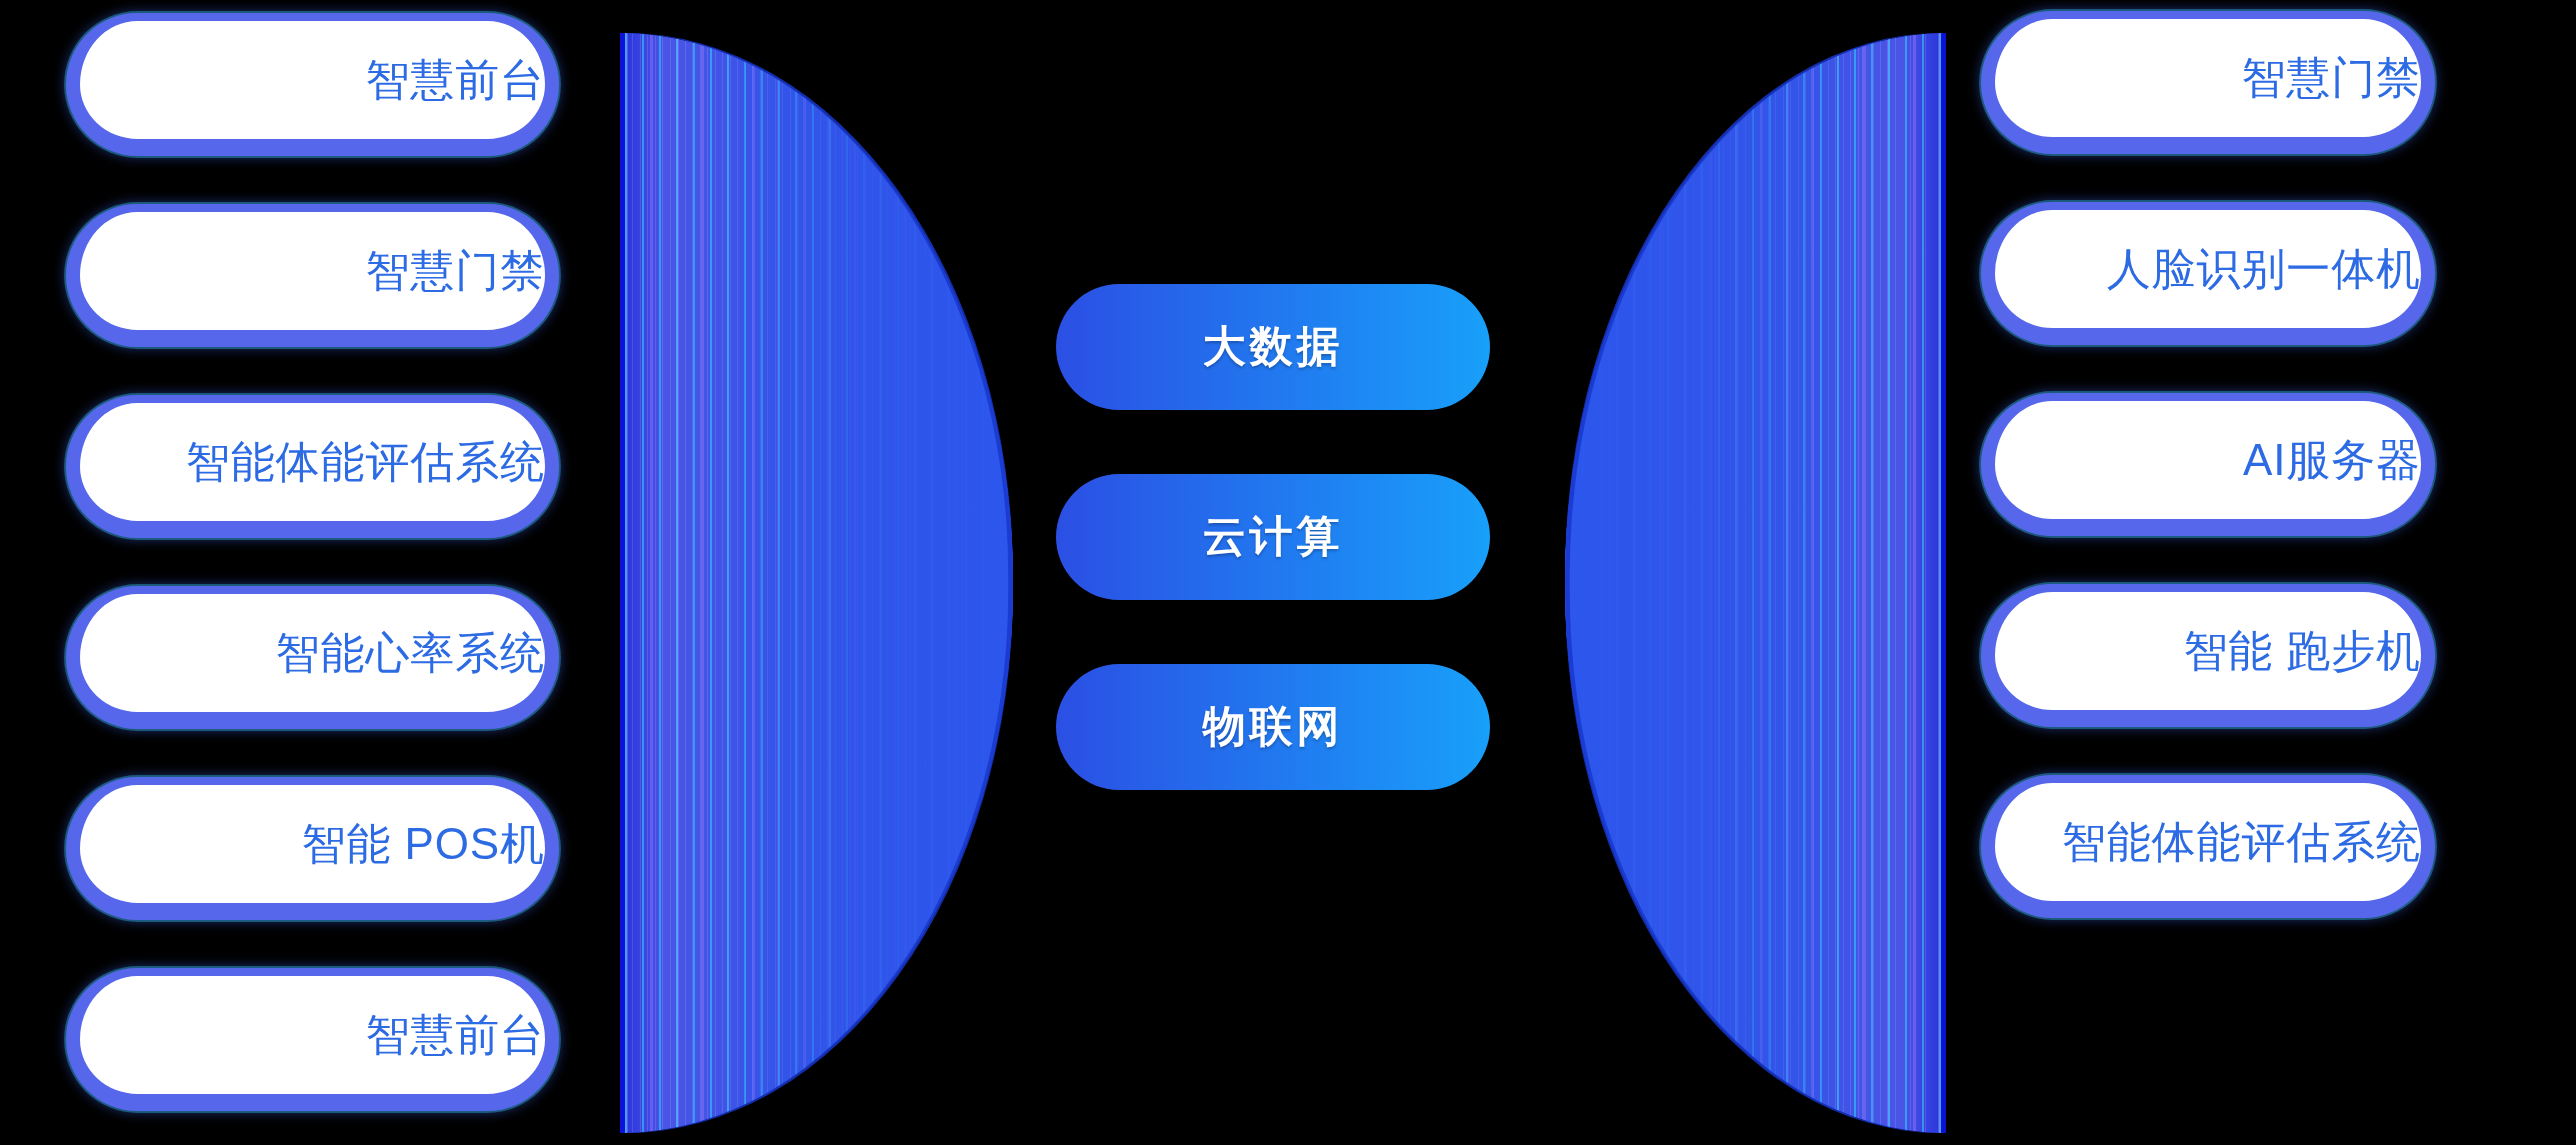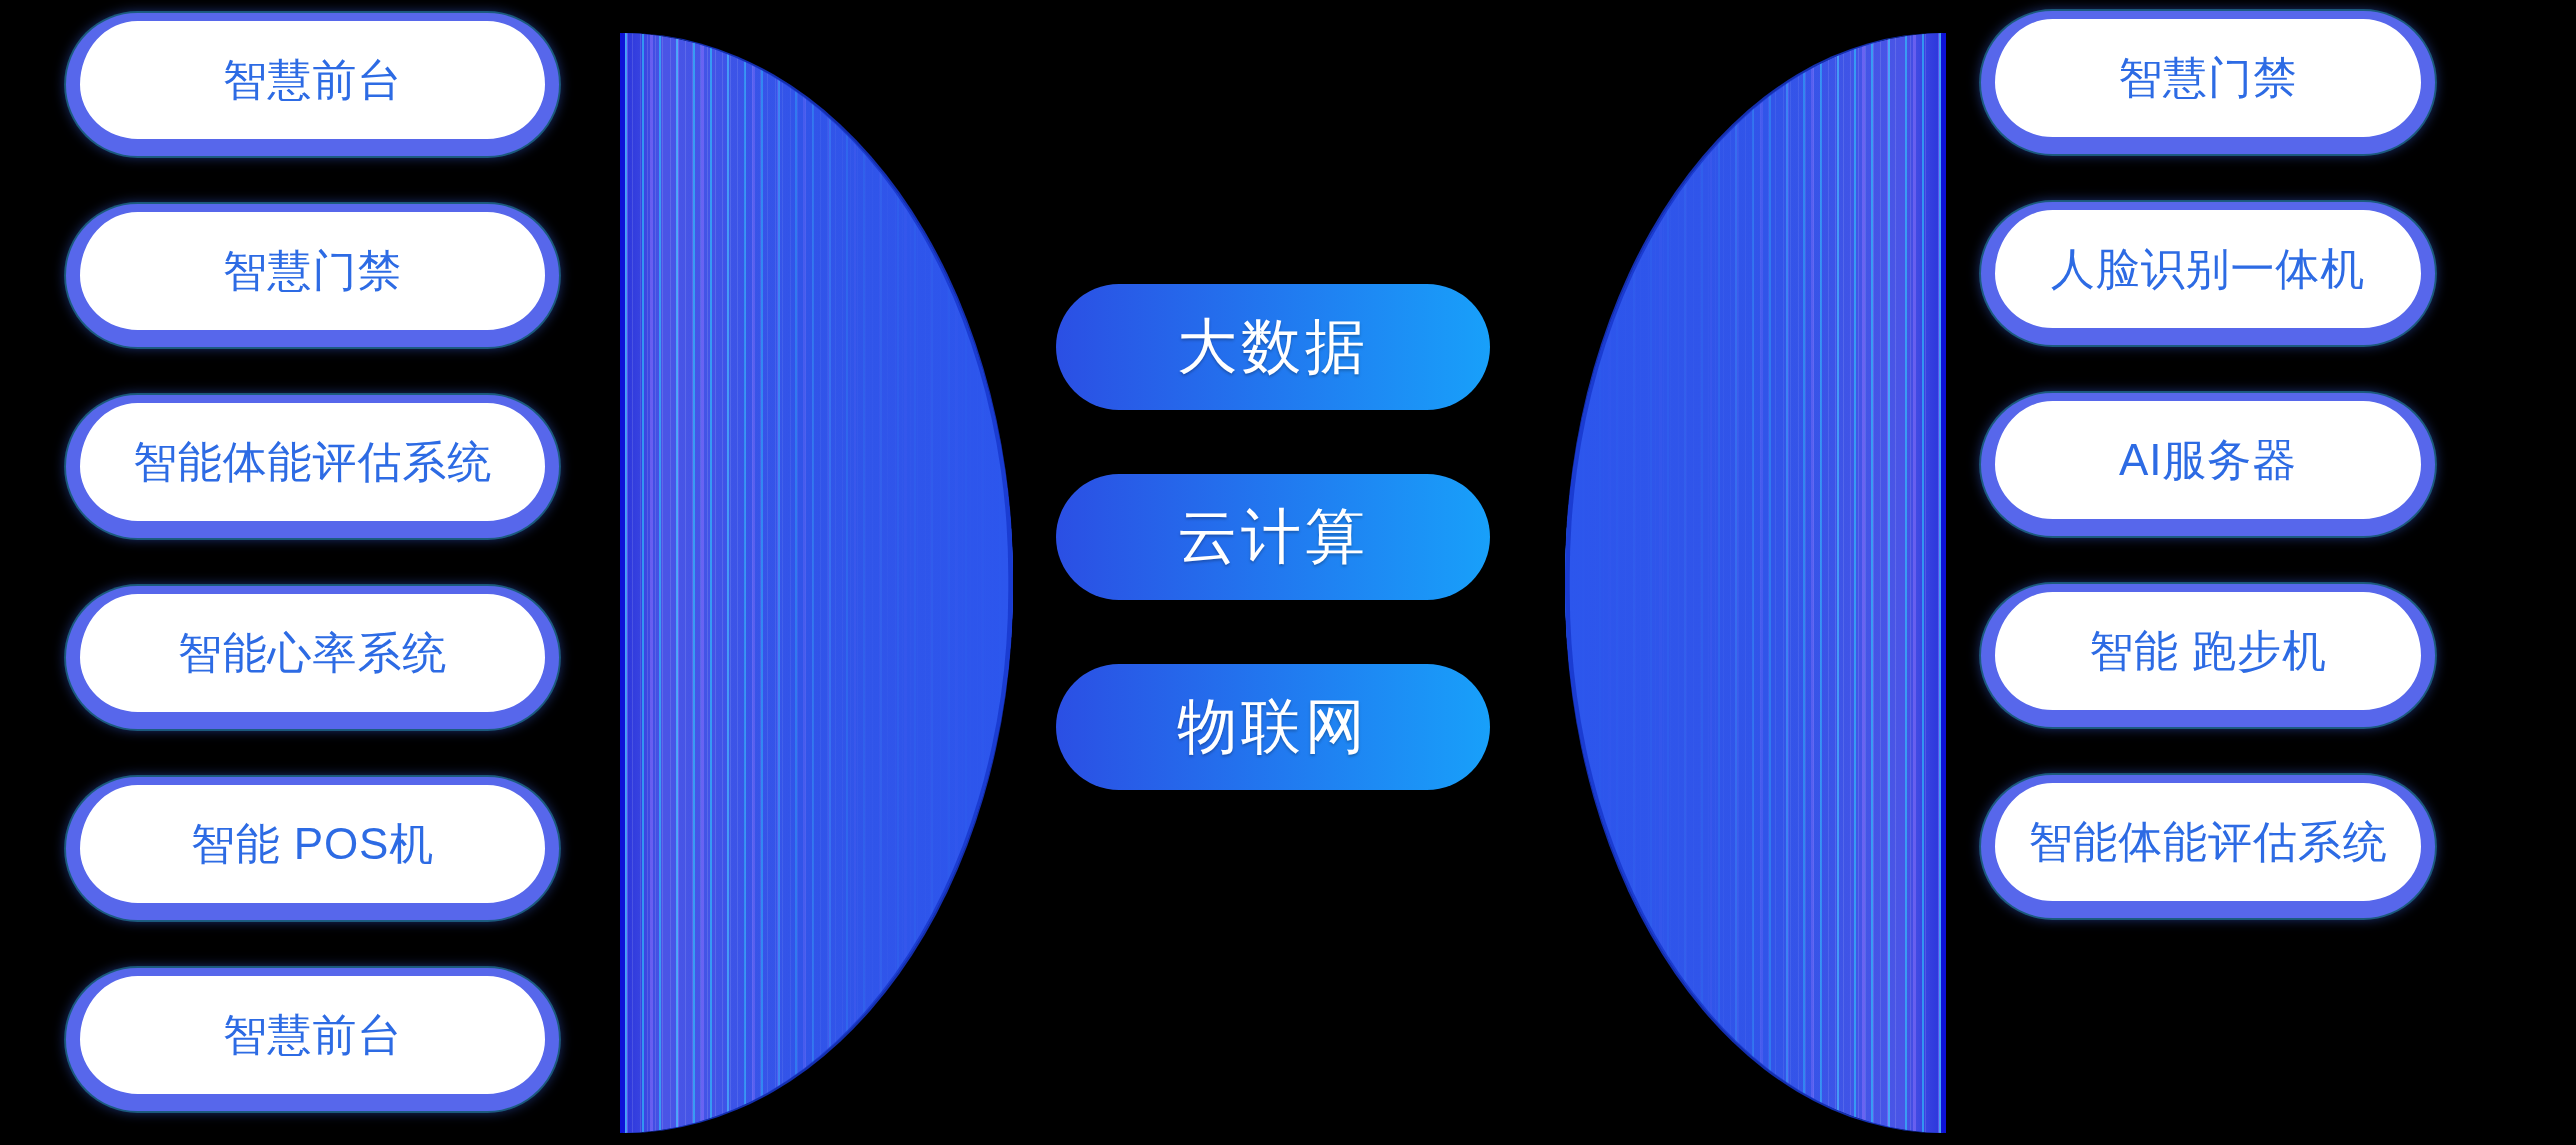--- a/index.html
+++ b/index.html
@@ -68,21 +68,21 @@
     border-radius: 939px;
     background: var(--side-pill-fill, #FFFFFF);
     border-style: solid;
     border-color: var(--side-pill-ring, #5767EB);
     border-width: 8.5px 14px 17px 14px;
     box-shadow:
       0 0 0 1.9px rgba(53, 211, 247, 0.35),
       0 0 13px rgba(64, 110, 255, 0.55);
     display: flex;
     align-items: center;
-    justify-content: center;
+    justify-content: flex-end;
   }
   .side-pill .pill-label {
     color: var(--side-pill-text, #2D6BE4);
     font-size: 44px;
     font-weight: 500;
     letter-spacing: 0.9px;
     white-space: nowrap;
   }
 
   
@@ -91,22 +91,22 @@
     border-radius: 939px;
     background: linear-gradient(90deg,
       var(--center-pill-gradient-start, #2B4FE4),
       var(--center-pill-gradient-end, #18A0FA));
     display: flex;
     align-items: center;
     justify-content: center;
   }
   .center-pill .pill-label {
     color: var(--center-pill-text, #FFFFFF);
-    font-size: 60px;
-    font-weight: 400;
+    font-size: 43px;
+    font-weight: 700;
     letter-spacing: 3.8px;
     white-space: nowrap;
     text-shadow: 0 1.9px 2.8px rgba(0,0,0,0.25);
   }
 </style>
 </head>
 <body>
 
 <div class="canvas" style="background: rgb(0, 0, 0);">
   <div class="lens lens-left"></div>

